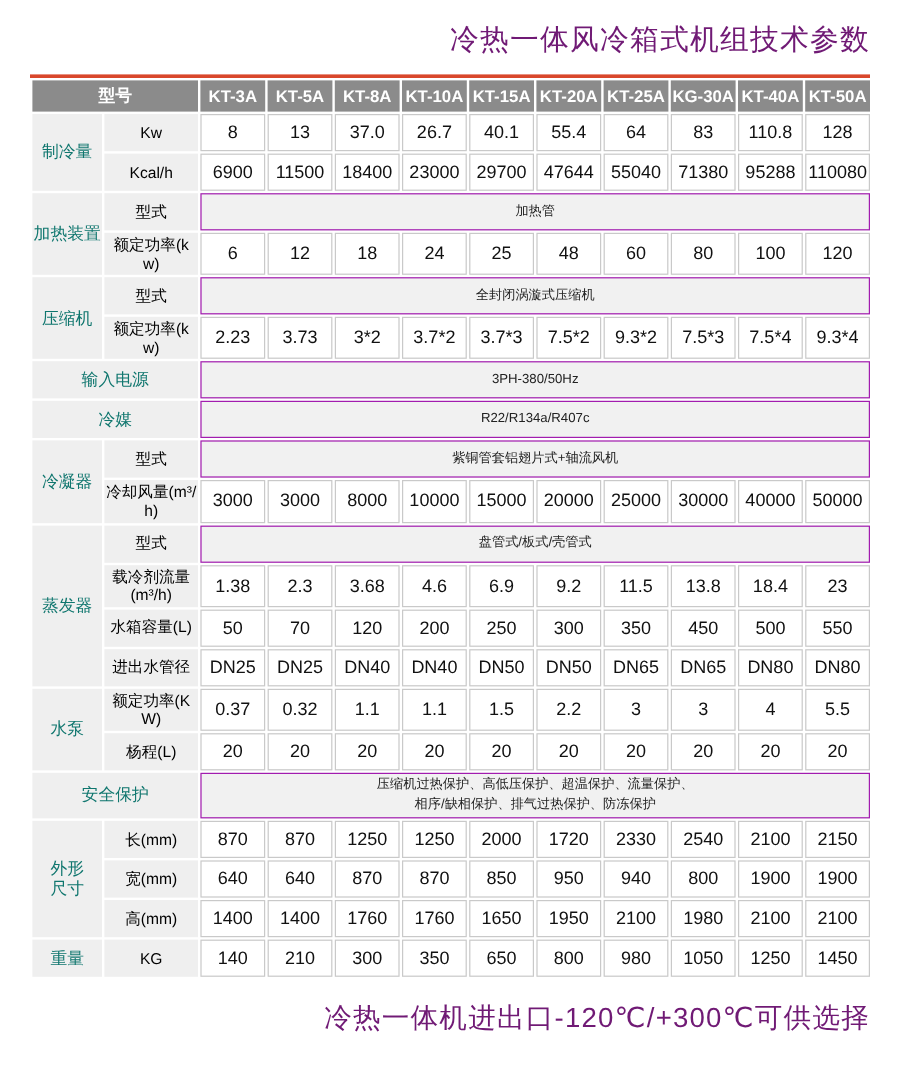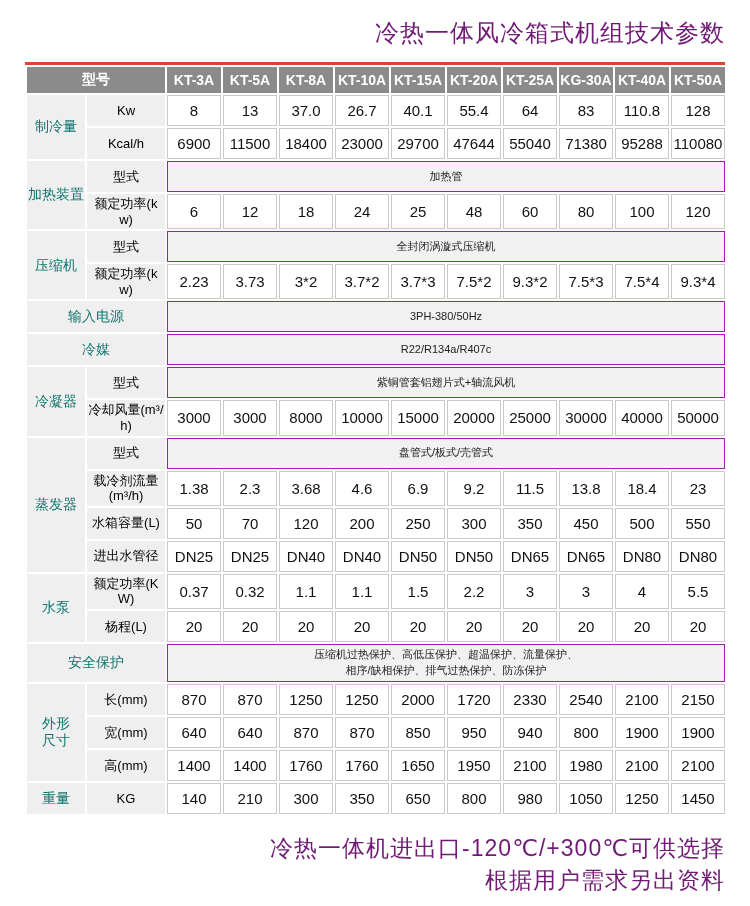--- a/index.html
+++ b/index.html
@@ -341,15 +341,14 @@
           <td class="value-cell">800</td>
           <td class="value-cell">980</td>
           <td class="value-cell">1050</td>
           <td class="value-cell">1250</td>
           <td class="value-cell">1450</td>
         </tr>
       </tbody>
   </table>
   <div class="footer">
     <div>冷热一体机进出口-120℃/+300℃可供选择</div>
-    <div>根据用户需求另出资料</div>
   </div>
 </div>
 
 </body></html>

